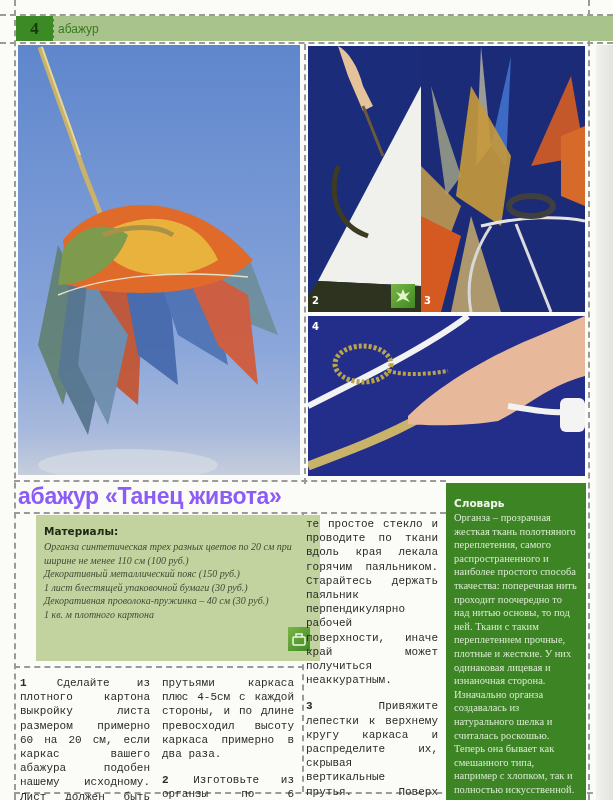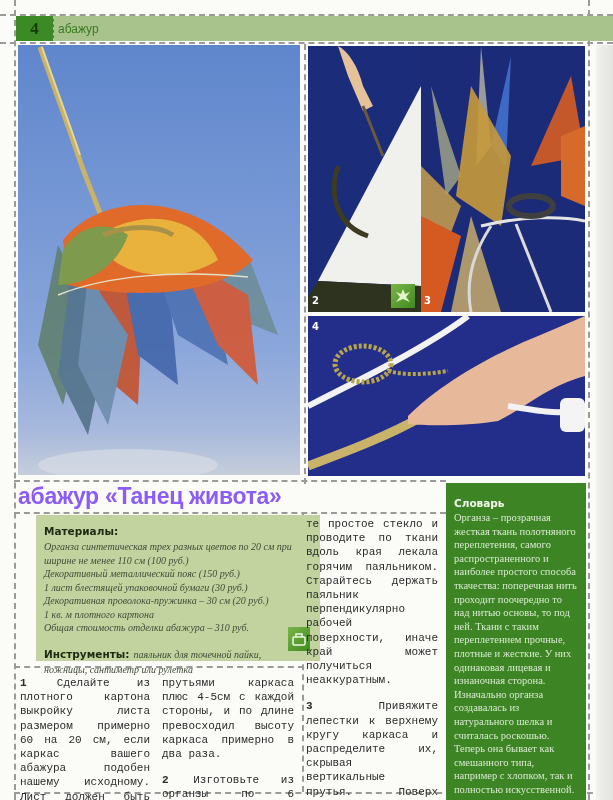--- a/index.html
+++ b/index.html
@@ -245,28 +245,23 @@
 
 <h1 class="article-title">абажур «Танец живота»</h1>
 
 <div class="materials-box">
   <div class="box-heading">Материалы:</div>
   <ul class="materials-list">
     <li>Органза синтетическая трех разных цветов по 20 см при</li>
     <li>ширине не менее 110 см (100 руб.)</li>
     <li>Декоративный металлический пояс (150 руб.)</li>
     <li>1 лист блестящей упаковочной бумаги (30 руб.)</li>
-    <li>Декоративная проволока-пружинка – 30 см (20 руб.)</li>
+    <li>Декоративная проволока-пружинка – 40 см (30 руб.)</li>
     <li>1 кв. м плотного картона</li>
-    <li>Общая стоимость отделки абажура – 310 руб.</li>
   </ul>
-  <div class="tools-wrap">
-    <span class="box-heading">Инструменты:</span>
-    <span class="tools-text">паяльник для точечной пайки, ножницы, сантиметр или рулетка</span>
-  </div>
   <div class="tools-icon">
     <svg width="16" height="16" viewBox="0 0 16 16">
         <rect x="2" y="6" width="12" height="8" rx="1" fill="none" stroke="#eef7e2" stroke-width="1.5"></rect>
         <path d="M5 6 V3 H11 V6" fill="none" stroke="#eef7e2" stroke-width="1.5"></path>
       </svg>
   </div>
 </div>
 
 <div class="col col-1">
   <p><span class="step-num">1</span> <span>Сделайте из плотного картона выкройку листа размером примерно 60 на 20 см, если каркас вашего абажура подобен нашему исходному. Лист должен быть такой ширины, чтобы он «закрывал» расстояние между двумя</span></p>

